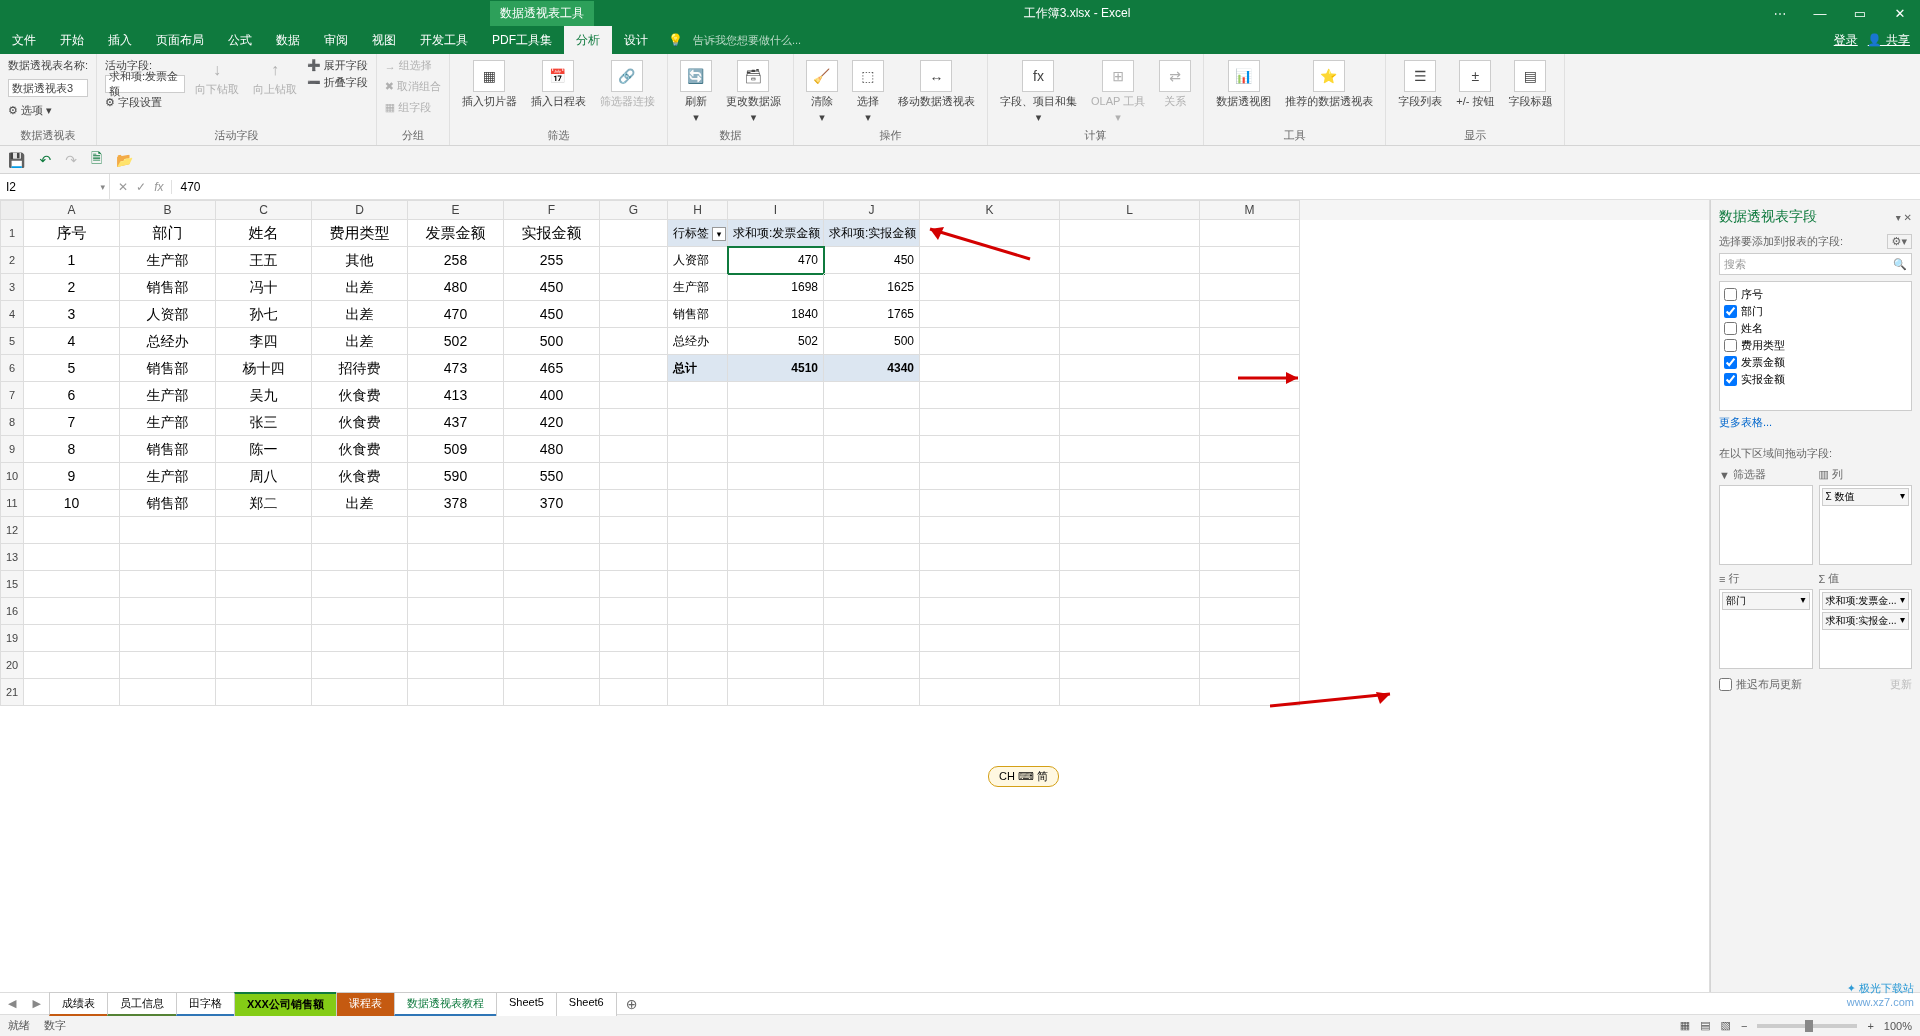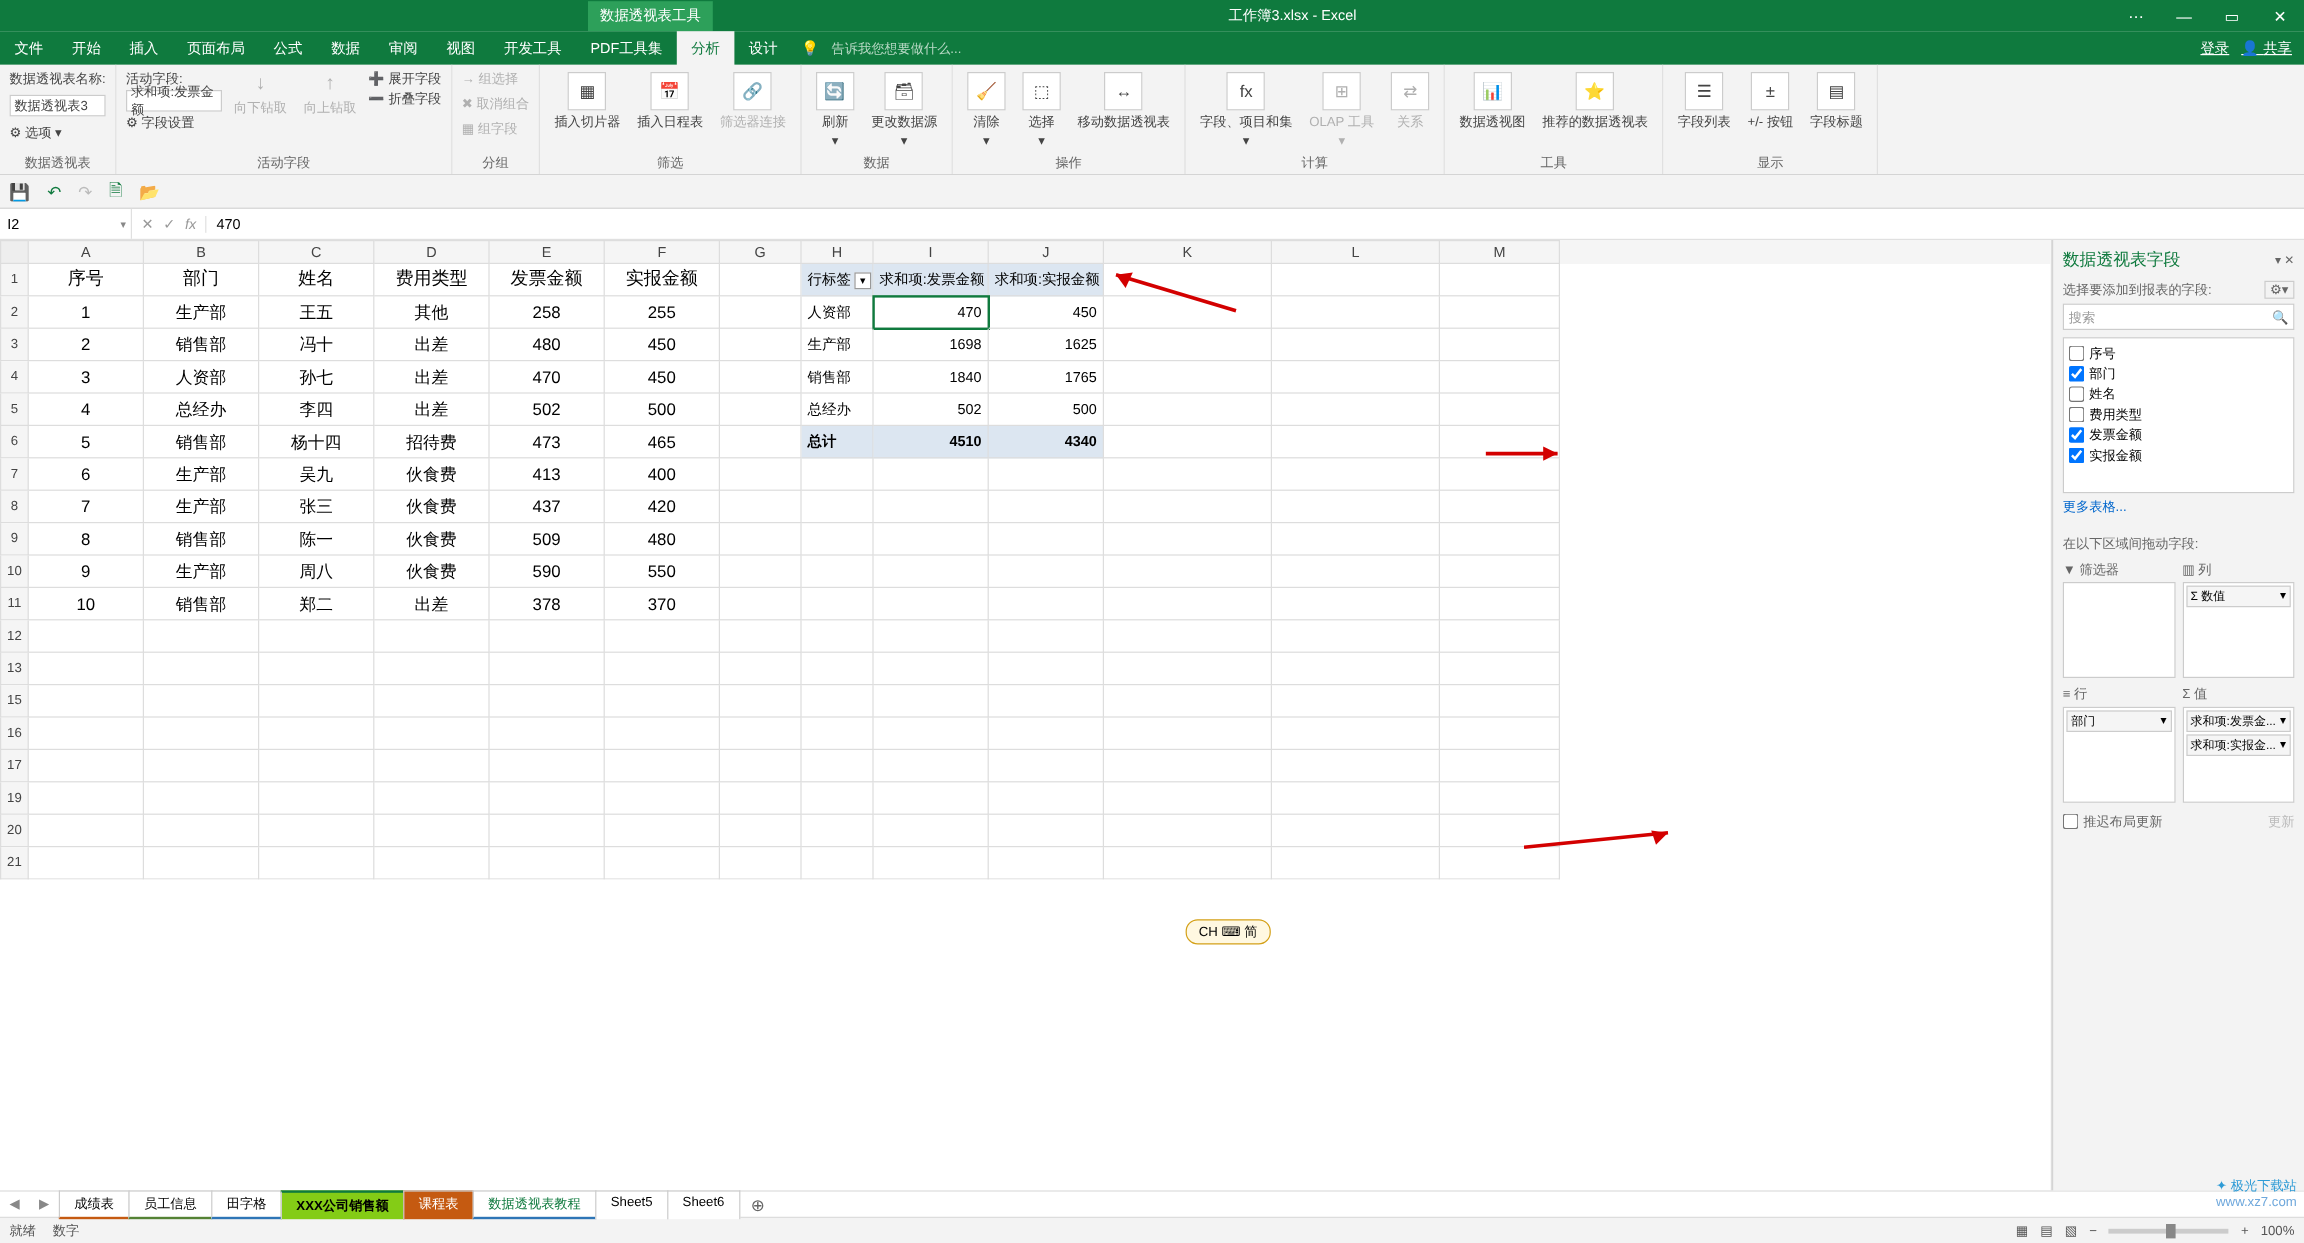--- a/index.html
+++ b/index.html
@@ -542,36 +542,20 @@
           <div class="cell c-G"></div>
           <div class="cell c-H"></div>
           <div class="cell c-I"></div>
           <div class="cell c-J"></div>
           <div class="cell c-K"></div>
           <div class="cell c-L"></div>
           <div class="cell c-M"></div>
         </div>
         <div class="row">
           <div class="rh">16</div>
-          <div class="cell c-A"></div>
-          <div class="cell c-B"></div>
-          <div class="cell c-C"></div>
-          <div class="cell c-D"></div>
-          <div class="cell c-E"></div>
-          <div class="cell c-F"></div>
-          <div class="cell c-G"></div>
-          <div class="cell c-H"></div>
-          <div class="cell c-I"></div>
-          <div class="cell c-J"></div>
-          <div class="cell c-K"></div>
-          <div class="cell c-L"></div>
-          <div class="cell c-M"></div>
-        </div>
-        <div class="row">
-          <div class="rh">17</div>
           <div class="cell c-A"></div>
           <div class="cell c-B"></div>
           <div class="cell c-C"></div>
           <div class="cell c-D"></div>
           <div class="cell c-E"></div>
           <div class="cell c-F"></div>
           <div class="cell c-G"></div>
           <div class="cell c-H"></div>
           <div class="cell c-I"></div>
           <div class="cell c-J"></div>

